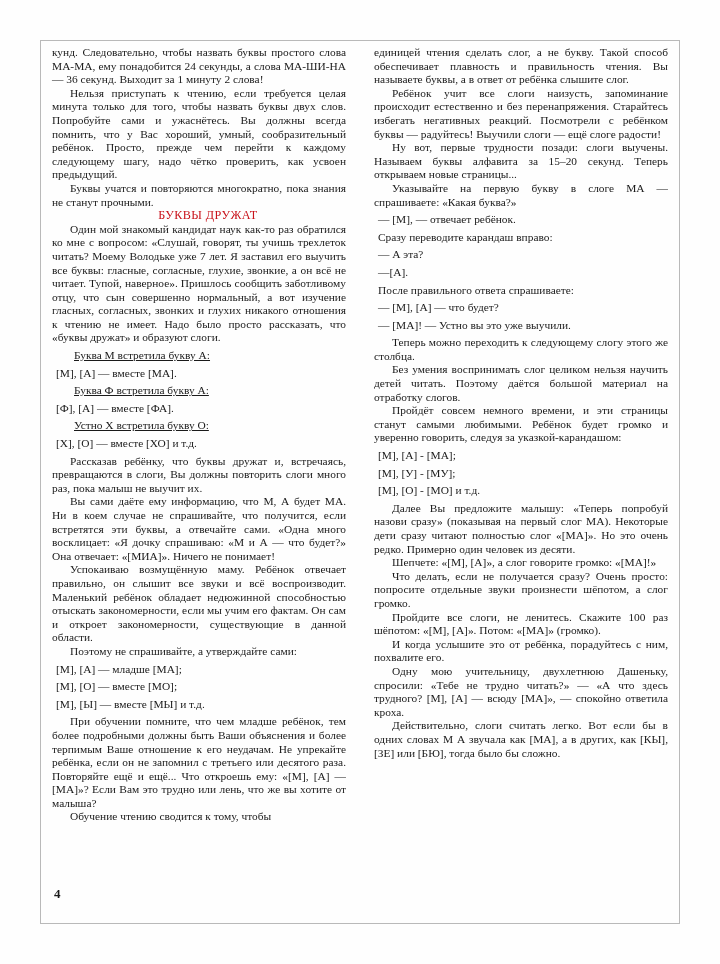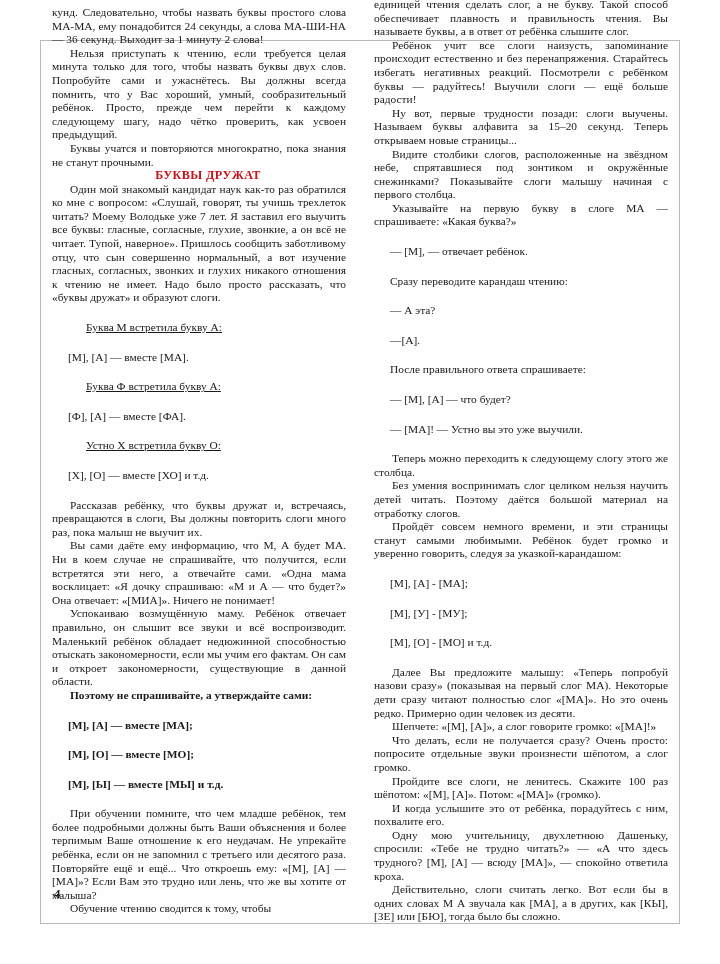--- a/index.html
+++ b/index.html
@@ -34,59 +34,58 @@
     pointer-events: none;
   }
   .columns {
     position: absolute;
     left: 52px;
     top: 46px;
     width: 616px;
     height: 830px;
     display: flex;
     gap: 28px;
-    align-items: center;
   }
   .col {
     width: 294px;
     font-size: 11.4px;
     line-height: 13.6px;
     text-align: justify;
     text-justify: inter-word;
     hyphens: auto;
   }
   .col p {
     margin: 0;
     text-indent: 18px;
   }
   .col p.noindent {
     text-indent: 0;
   }
-  .b { font-weight: bold; }
+  .b { font-weight: normal; }
   .section-heading {
     color: #c8121a;
-    font-weight: bold;
+    font-weight: normal;
     text-align: center;
     text-indent: 0;
     margin: 9px 0 7px 0;
     letter-spacing: 0.4px;
     font-size: 12.2px;
   }
   .page-number {
     position: absolute;
     left: 54px;
     top: 886px;
     font-weight: bold;
     font-size: 13px;
     font-family: "Liberation Serif", serif;
   }
   .letter-list p {
     text-indent: 0;
     text-align: left;
-    margin: 16px;
+    margin: 4px;
   }
   .letter-list p.ind {
     text-indent: 18px;
     text-decoration: underline;
   }
 </style>
 </head>
 <body>
 
 <div class="page">
@@ -107,44 +106,43 @@
       <div class="letter-list">
         <p class="ind">Буква М встретила букву А:</p>
         <p>[М], [А] — вместе [МА].</p>
         <p class="ind">Буква Ф встретила букву А:</p>
         <p>[Ф], [А] — вместе [ФА].</p>
         <p class="ind">Устно Х встретила букву О:</p>
         <p>[Х], [О] — вместе [ХО] и т.д.</p>
       </div>
 
       <p>Рассказав ребёнку, что буквы дружат и, встречаясь, превращаются в слоги, Вы должны повторить слоги много раз, пока малыш не выучит их.</p>
-      <p>Вы сами даёте ему информацию, что М, А будет МА. Ни в коем случае не спрашивайте, что получится, если встретятся эти него, а отвечайте сами. «Одна мама восклицает: «Я дочку спрашиваю: «М и А — что будет?» Она отвечает: «[МИА]». Ничего не понимает!</p>
+      <p>Вы сами даёте ему информацию, что М, А будет МА. Ни в коем случае не спрашивайте, что получится, если встретятся эти буквы, а отвечайте сами. «Одна много восклицает: «Я дочку спрашиваю: «М и А — что будет?» Она отвечает: «[МИА]». Ничего не понимает!</p>
       <p>Успокаиваю возмущённую маму. Ребёнок отвечает правильно, он слышит все звуки и всё воспроизводит. Маленький ребёнок обладает недюжинной способностью отыскать закономерности, если мы учим его фактам. Он сам и откроет закономерности, существующие в данной области.</p>
       <p class="b">Поэтому не спрашивайте, а утверждайте сами:</p>
 
       <div class="letter-list">
-        <p class="b">[М], [А] — вместе [МА];</p>
+        <p class="b">[М], [А] — младше [МА];</p>
         <p class="b">[М], [О] — вместе [МО];</p>
         <p class="b">[М], [Ы] — вместе [МЫ] и т.д.</p>
       </div>
 
       <p>При обучении помните, что чем младше ребёнок, тем более подробными должны быть Ваши объяснения и более терпимым Ваше отношение к его неудачам. Не упрекайте ребёнка, если он не запомнил с третьего или десятого раза. Повторяйте ещё и ещё... Что откроешь ему: «[М], [А] — [МА]»? Если Вам это трудно или лень, что же вы хотите от малыша?</p>
       <p>Обучение чтению сводится к тому, чтобы</p>
     </div>
 
     <div class="col">
       <p class="noindent">единицей чтения сделать слог, а не букву. Такой способ обеспечивает плавность и правильность чтения. Вы называете буквы, а в ответ от ребёнка слышите слог.</p>
-      <p>Ребёнок учит все слоги наизусть, запоминание происходит естественно и без перенапряжения. Старайтесь избегать негативных реакций. Посмотрели с ребёнком буквы — радуйтесь! Выучили слоги — ещё больше радости!</p>
+      <p>Ребёнок учит все слоги наизусть, запоминание происходит естественно и без перенапряжения. Старайтесь избегать негативных реакций. Посмотрели с ребёнком буквы — радуйтесь! Выучили слоги — ещё слоге радости!</p>
       <p>Ну вот, первые трудности позади: слоги выучены. Называем буквы алфавита за 15–20 секунд. Теперь открываем новые страницы...</p>
-      <p>Видите столбики слогов, расположенные на звёздном небе, спрятавшиеся под зонтиком и окружённые снежинками? Показывайте слоги малышу начиная с первого столбца.</p>
       <p>Указывайте на первую букву в слоге МА — спрашиваете: «Какая буква?»</p>
 
       <div class="letter-list">
         <p>— [М], — отвечает ребёнок.</p>
-        <p>Сразу переводите карандаш чтению:</p>
+        <p>Сразу переводите карандаш вправо:</p>
         <p>— А эта?</p>
         <p>—[А].</p>
         <p>После правильного ответа спрашиваете:</p>
         <p>— [М], [А] — что будет?</p>
         <p>— [МА]! — Устно вы это уже выучили.</p>
       </div>
 
       <p>Теперь можно переходить к следующему слогу этого же столбца.</p>
       <p>Без умения воспринимать слог целиком нельзя научить детей читать. Поэтому даётся большой материал на отработку слогов.</p>
       <p>Пройдёт совсем немного времени, и эти страницы станут самыми любимыми. Ребёнок будет громко и уверенно говорить, следуя за указкой-карандашом:</p>

